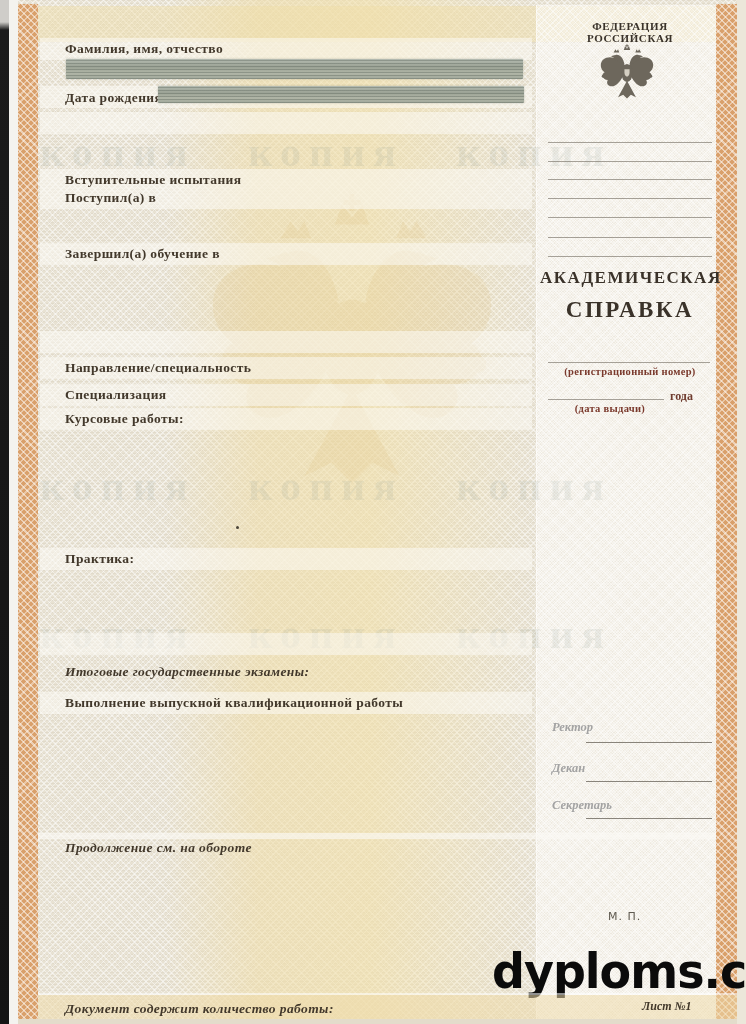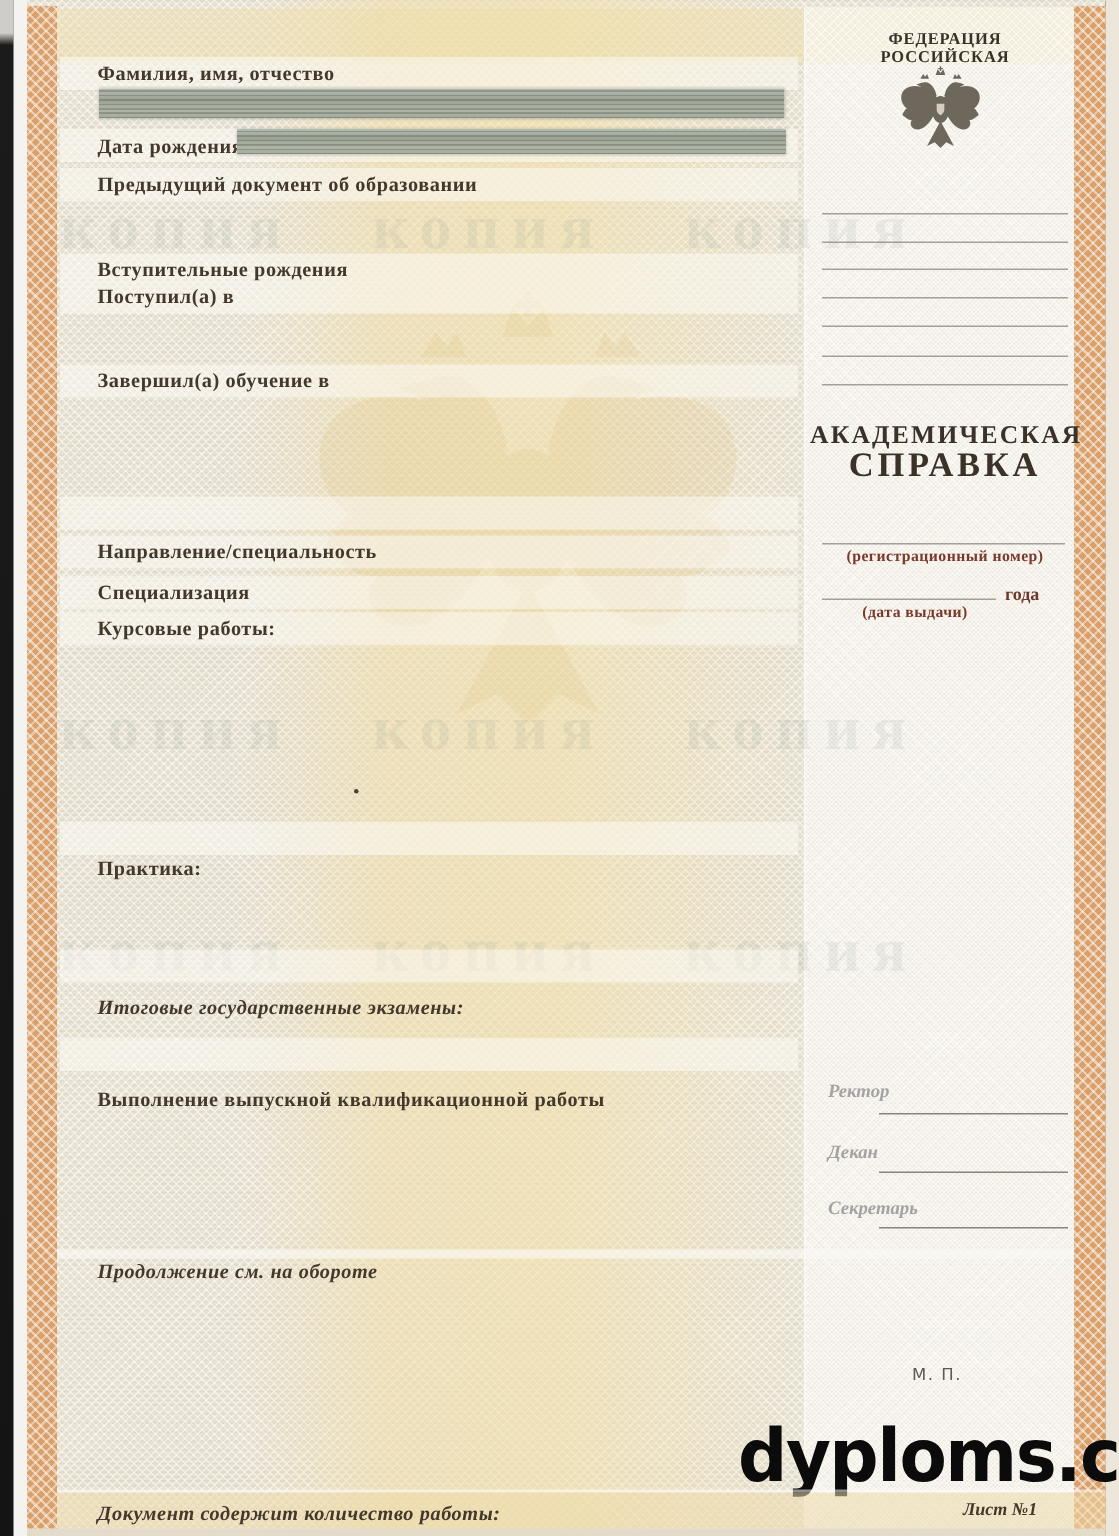--- a/index.html
+++ b/index.html
@@ -136,48 +136,47 @@
 
   <div class="strip" style="top:38px;"></div>
   <div class="lbl" style="left:65px;top:41px;">Фамилия, имя, отчество</div>
   <div class="redact" style="left:66px;top:59px;width:457px;height:20px;"></div>
 
   <div class="strip" style="top:86px;"></div>
   <div class="lbl" style="left:65px;top:90px;">Дата рождения</div>
   <div class="redact" style="left:158px;top:86px;width:366px;height:17px;"></div>
 
   <div class="strip" style="top:112px;"></div>
-  <div class="lbl" style="left:65px;top:115px;">Предыдущий документ об образовании</div>
 
   <div class="strip" style="top:169px;height:40px;"></div>
-  <div class="lbl" style="left:65px;top:172px;">Вступительные рождения</div>
+  <div class="lbl" style="left:65px;top:172px;">Вступительные испытания</div>
   <div class="lbl" style="left:65px;top:190px;">Поступил(а) в</div>
 
   <div class="strip" style="top:243px;"></div>
   <div class="lbl" style="left:65px;top:246px;">Завершил(а) обучение в</div>
 
   <div class="strip" style="top:331px;"></div>
 
   <div class="strip" style="top:357px;"></div>
   <div class="lbl" style="left:65px;top:360px;">Направление/специальность</div>
 
   <div class="strip" style="top:384px;"></div>
   <div class="lbl" style="left:65px;top:387px;">Специализация</div>
 
   <div class="strip" style="top:408px;"></div>
   <div class="lbl" style="left:65px;top:411px;">Курсовые работы:</div>
 
   <div class="strip" style="top:548px;"></div>
-  <div class="lbl" style="left:65px;top:551px;margin-top:20px;">Практика:</div>
+  <div class="lbl" style="left:65px;top:551px;">Практика:</div>
 
   <div class="strip" style="top:633px;"></div>
   <div class="lbl" style="left:65px;top:664px;font-style:italic;">Итоговые государственные экзамены:</div>
 
   <div class="strip" style="top:692px;"></div>
-  <div class="lbl" style="left:65px;top:695px;margin-top:30px;">Выполнение выпускной квалификационной работы</div>
+  <div class="lbl" style="left:65px;top:695px;">Выполнение выпускной квалификационной работы</div>
 
   <div class="band-separator"></div>
   <div class="lbl it" style="left:65px;top:840px;">Продолжение см. на обороте</div>
 
   <div class="speck"></div>
 
   <div class="country" style="top:8px;margin-top:24px;">РОССИЙСКАЯ</div>
   <div class="country" style="top:20px;">ФЕДЕРАЦИЯ</div>
 
   <div class="eagle-small">
@@ -203,21 +202,21 @@
   </div>
 
   <div class="ruled" style="top:142px;"></div>
   <div class="ruled" style="top:161px;"></div>
   <div class="ruled" style="top:179px;"></div>
   <div class="ruled" style="top:198px;"></div>
   <div class="ruled" style="top:217px;"></div>
   <div class="ruled" style="top:237px;"></div>
   <div class="ruled" style="top:256px;"></div>
 
-  <div class="cert-title1" style="top:280px;text-align:right;">АКАДЕМИЧЕСКАЯ</div>
+  <div class="cert-title1" style="top:268px;text-align:right;">АКАДЕМИЧЕСКАЯ</div>
   <div class="cert-title2" style="top:297px;">СПРАВКА</div>
 
   <div class="ruled" style="top:362px;width:162px;"></div>
   <div class="caption" style="left:540px;top:366px;width:180px;">(регистрационный номер)</div>
 
   <div class="ruled" style="top:399px;width:116px;"></div>
   <div class="year-word" style="left:670px;top:389px;">года</div>
   <div class="caption" style="left:540px;top:403px;width:140px;">(дата выдачи)</div>
 
   <div class="sig-lbl" style="top:720px;">Ректор</div>

